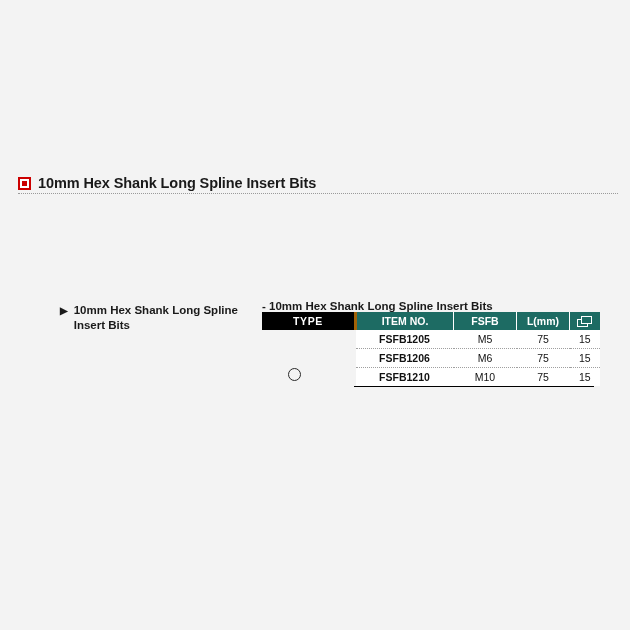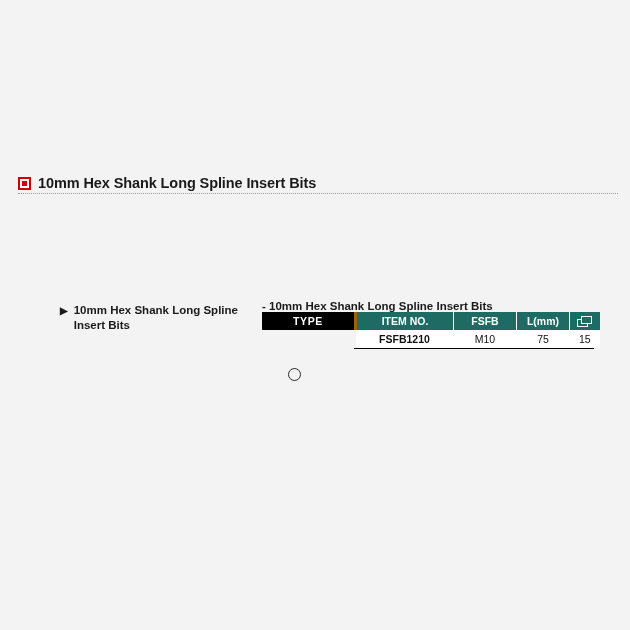--- a/index.html
+++ b/index.html
@@ -305,20 +305,34 @@
             <th class="hdr col-qty">
               <span class="box-icon">
                 <span class="b1"></span><span class="b2"></span>
               </span>
             </th>
           </tr>
         </thead>
         <tbody>
           <tr class="data">
             <td class="spacer"></td>
+            <td class="item">FSFB1205</td>
+            <td>M5</td>
+            <td>75</td>
+            <td>15</td>
+          </tr>
+          <tr class="data">
+            <td class="spacer"></td>
+            <td class="item">FSFB1206</td>
+            <td>M6</td>
+            <td>75</td>
+            <td>15</td>
+          </tr>
+          <tr class="data">
+            <td class="spacer"></td>
             <td class="item">FSFB1210</td>
             <td>M10</td>
             <td>75</td>
             <td>15</td>
           </tr>
         </tbody>
       </table>
       <div class="table-bottom-rule"></div>
     </div>
 

